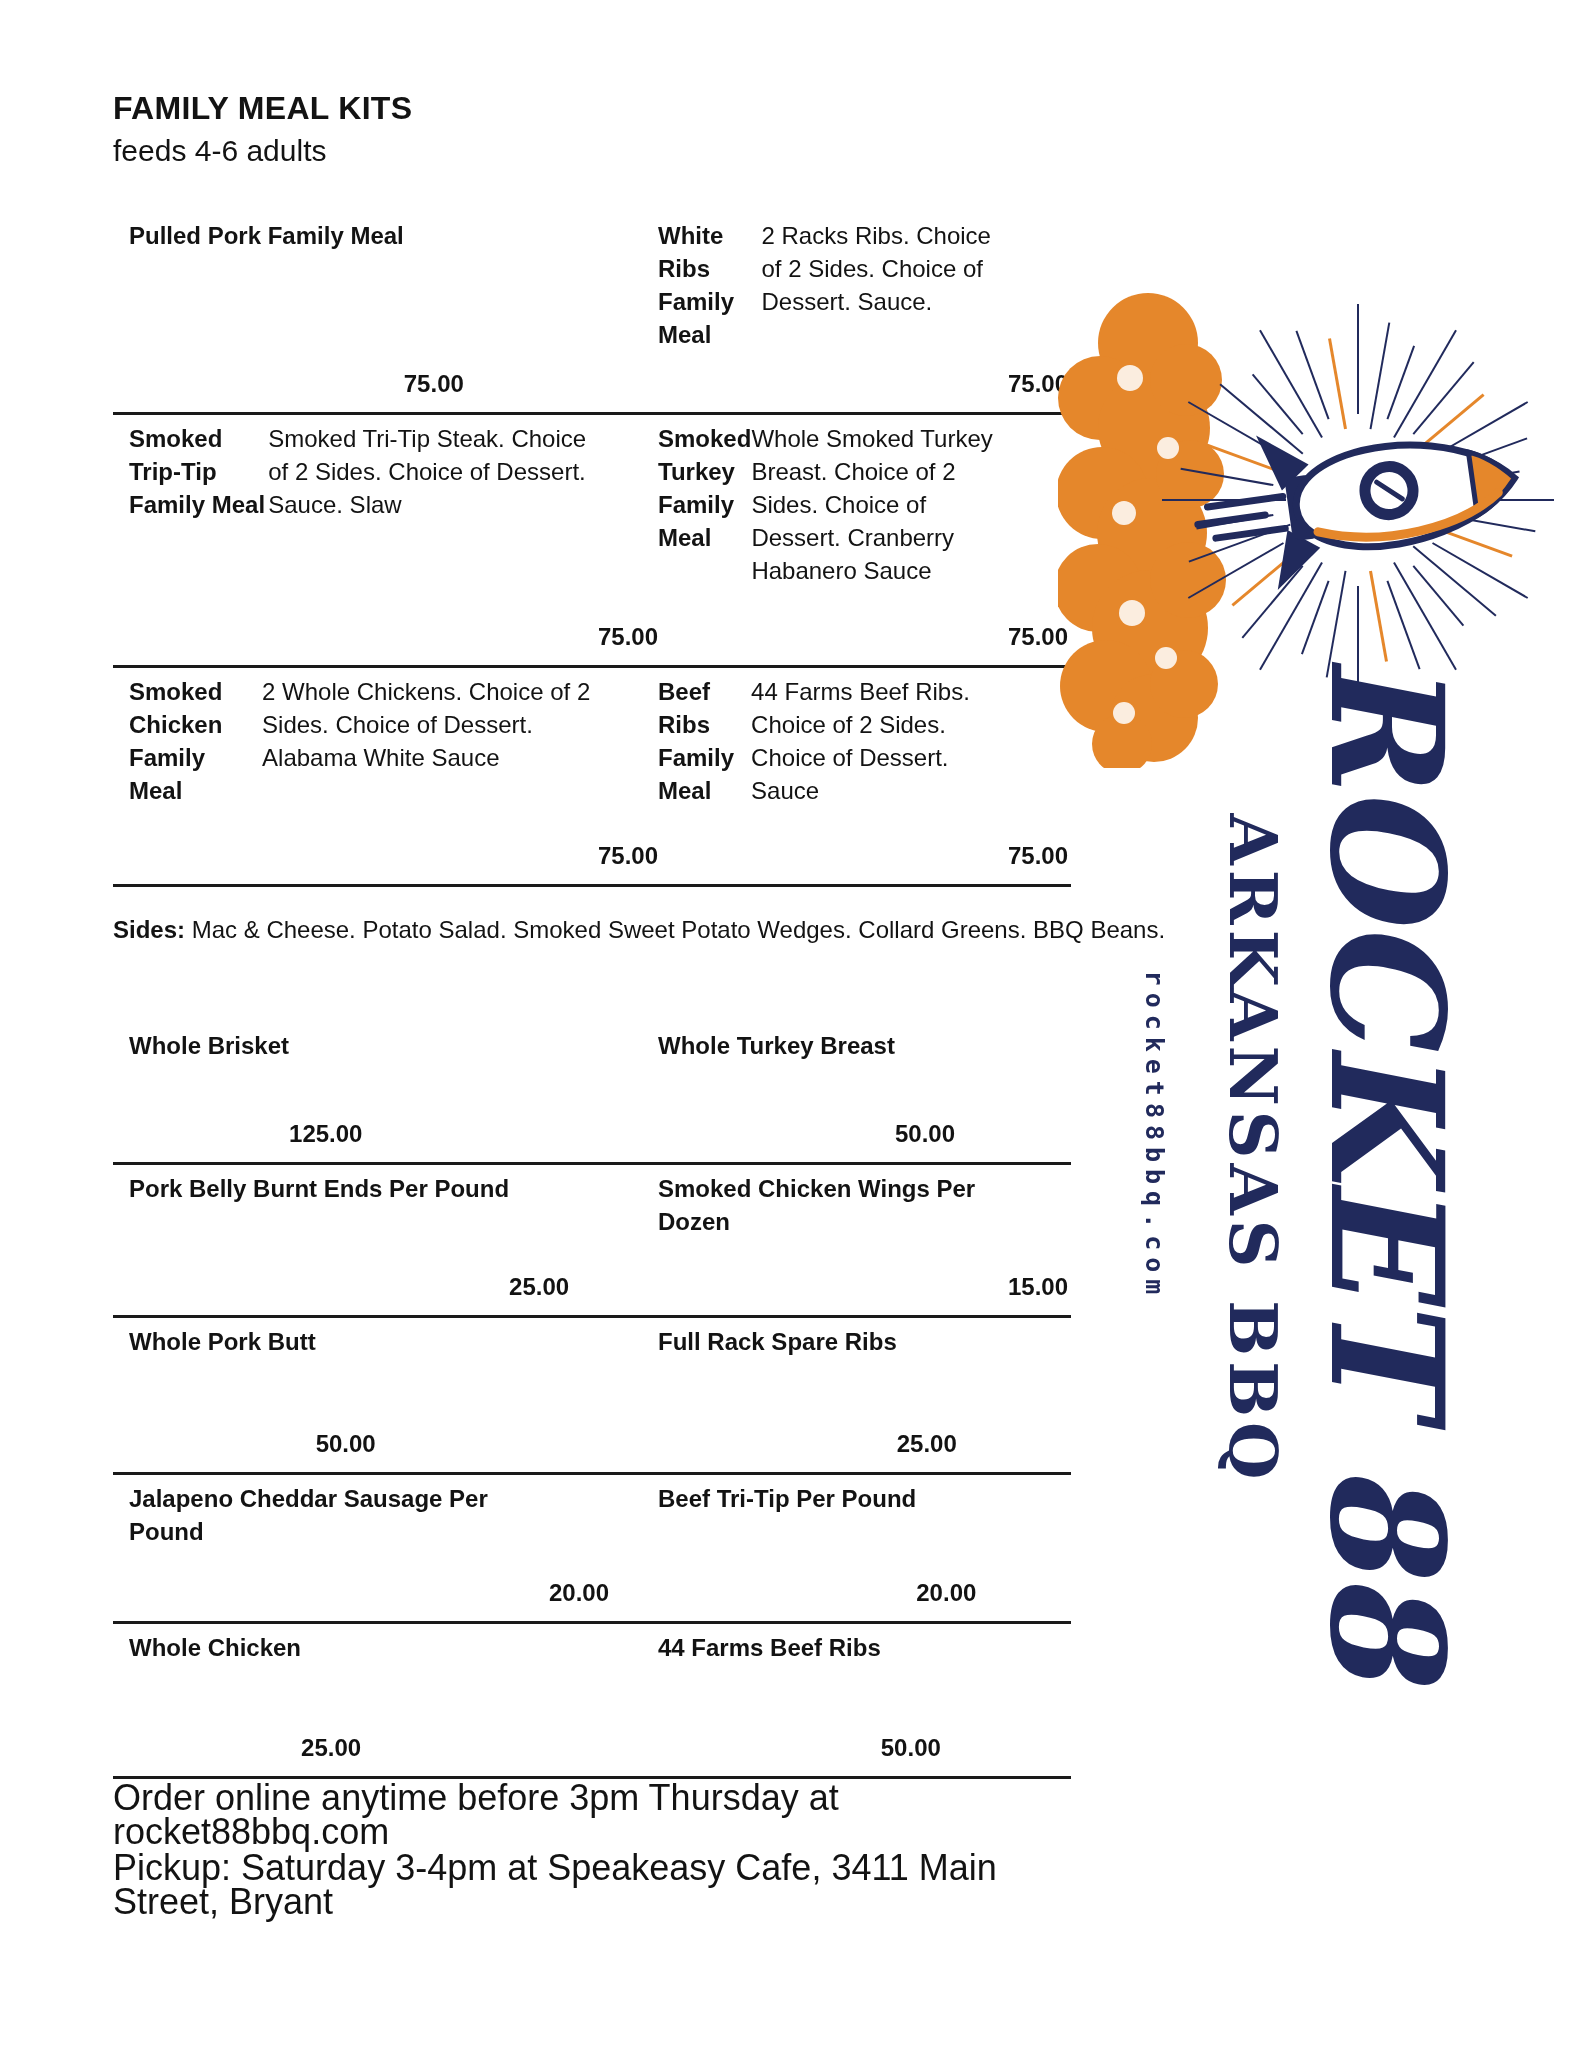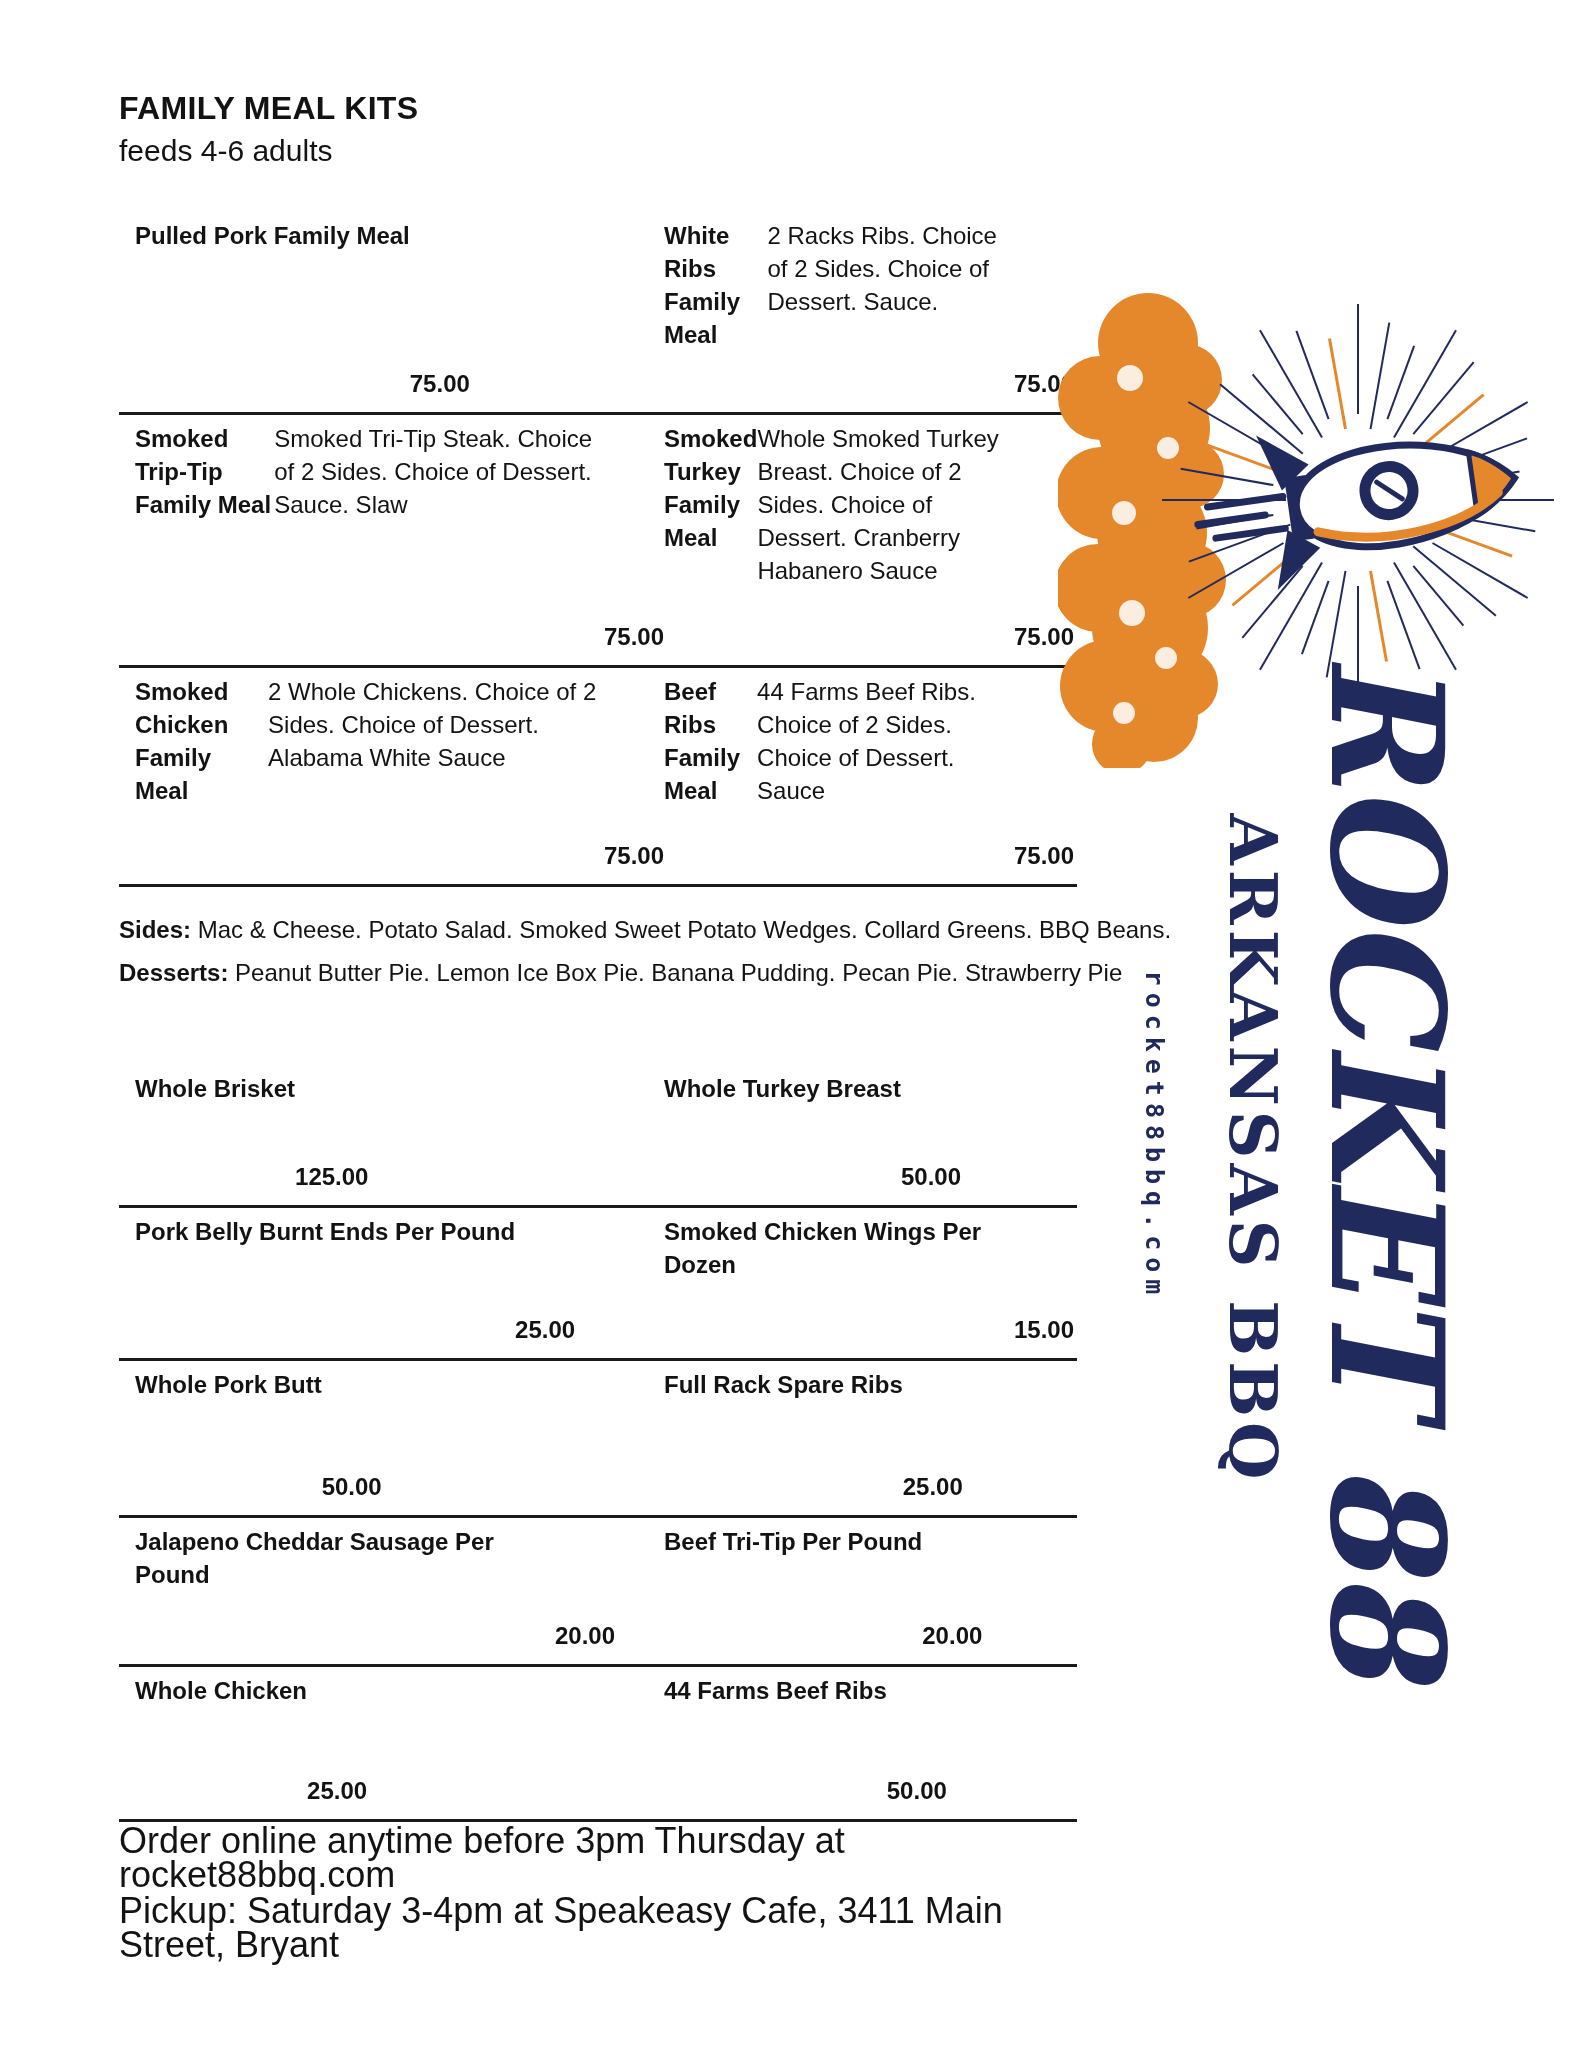--- a/index.html
+++ b/index.html
@@ -4,21 +4,21 @@
 <style>
   html,body{margin:0;padding:0;background:#ffffff;}
   .page{
     position:relative;
     width:1582px;height:2048px;
     background:#ffffff;
     font-family:"Liberation Sans",sans-serif;
     color:#131313;
     overflow:hidden;
   }
-  .main{position:absolute;left:119px;top:90px;width:958px;}
+  .main{position:absolute;left:113px;top:90px;width:958px;}
   .title{font-size:32px;font-weight:bold;margin:0;letter-spacing:.3px;}
   .subtitle{font-size:30px;margin-top:7px;}
 
   .family-grid{margin-top:44px;}
   .grid-row{display:grid;grid-template-columns:545px 410px;border-bottom:3px solid #1a1a1a;}
   .fr1{min-height:200px;}
   .fr2{min-height:250px;}
   .fr3{min-height:216px;}
   .cell{display:flex;flex-direction:row;padding:7px 0 14px 16px;}
   .cell.col2{padding-left:0;}
@@ -110,21 +110,20 @@
         </div>
         <div class="cell col2">
           <div class="item-name">Beef Ribs Family Meal</div>
           <div class="item-desc">44 Farms Beef Ribs. Choice of 2 Sides. Choice of Dessert. Sauce</div>
           <div class="item-price">75.00</div>
         </div>
       </div>
     </section>
 
     <p class="meta"><span class="lbl">Sides:</span> <span>Mac &amp; Cheese. Potato Salad. Smoked Sweet Potato Wedges. Collard Greens. BBQ Beans.</span></p>
-    <p class="meta"><span class="lbl">Desserts:</span> <span>Peanut Butter Pie. Lemon Ice Box Pie. Banana Pudding. Pecan Pie. Strawberry Pie</span></p>
 
     <section class="bulk-grid">
       <div class="grid-row br1">
         <div class="cell col1">
           <div class="item-name">Whole Brisket</div>
           <div class="item-price">125.00</div>
         </div>
         <div class="cell col2">
           <div class="item-name">Whole Turkey Breast</div>
           <div class="item-price">50.00</div>

